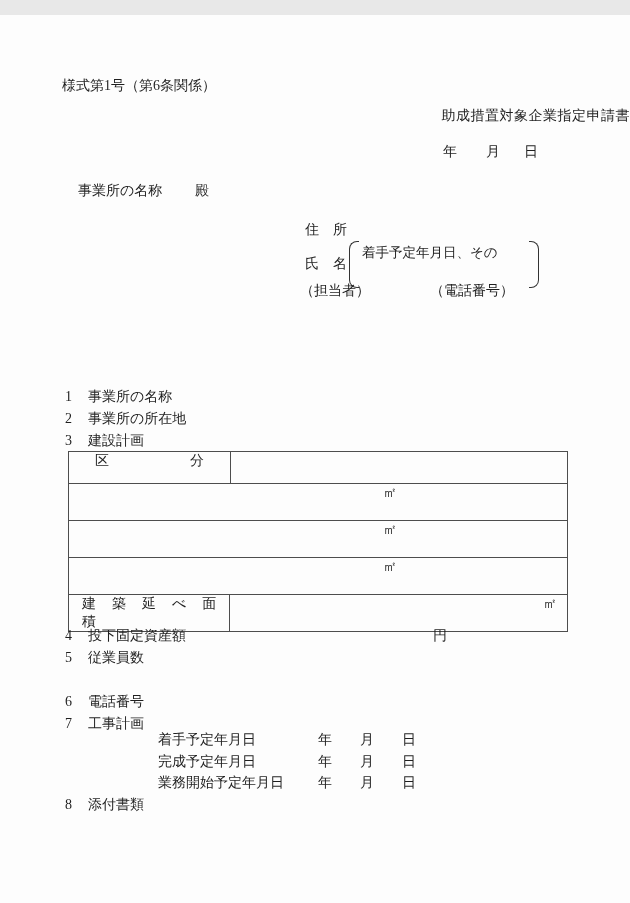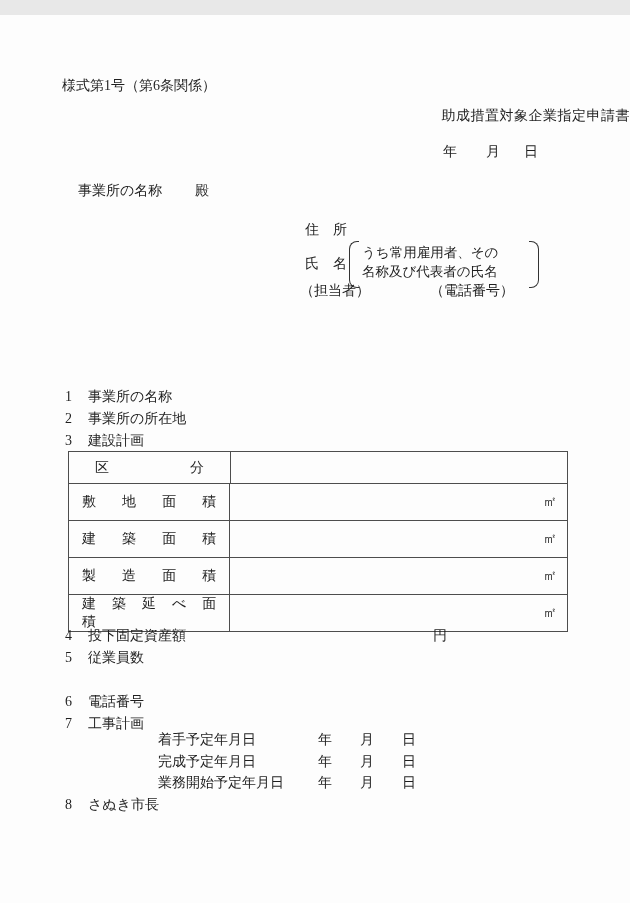--- a/index.html
+++ b/index.html
@@ -86,21 +86,21 @@
     width: 500px;
     border: 1px solid #4d4d4d;
     box-sizing: border-box;
   }
   .ctable .tr { display: flex; border-top: 1px solid #4d4d4d; }
   .ctable .tr.head { border-top: none; height: 31px; }
   .ctable .tr.data { height: 36px; }
   .ctable .td {
     box-sizing: border-box;
     display: flex;
-    align-items: center;
+    align-items: flex-start;
   }
   .ctable .td.c1 {
     width: 162px;
     border-right: 1px solid #4d4d4d;
   }
   .ctable .td.c2 { width: 338px; }
   .ctable .jtext {
     display: block;
     width: 100%;
     text-align: justify;
@@ -136,22 +136,21 @@
   <span class="abs date-year">年</span>
   <span class="abs date-month">月</span>
   <span class="abs date-day">日</span>
 
   <span class="abs addr-name">事業所の名称</span>
   <span class="abs addr-hon">殿</span>
 
   <span class="abs lbl-address">住　所</span>
   <span class="abs lbl-name">氏　名</span>
   <span class="bracket bracket-left"></span>
-  <span class="abs note-line1">うち常用雇用者、その</span>
-  <span class="abs note-line2">名称及び代表者の氏名</span>
+  <span class="abs note-line1">着手予定年月日、その</span>
   <span class="bracket bracket-right"></span>
   <span class="abs lbl-staff">（担当者）</span>
   <span class="abs lbl-phone">（電話番号）</span>
 
 
   <div class="item-row row-1">
     <span class="item-no">1</span>
     <span class="item-lbl">事業所の名称</span>
   </div>
   <div class="item-row row-2">
@@ -163,39 +162,30 @@
     <span class="item-lbl">建設計画</span>
   </div>
 
   <div class="ctable">
     <div class="tr head">
       <div class="td c1">
         <span class="jtext">区　分</span>
       </div>
     </div>
     <div class="tr data">
-      <div class="td c1">
-        <span class="jtext">敷　地　面　積</span>
-      </div>
-      <div class="td c2">
-        <span class="utext">㎡</span>
-      </div>
-    </div>
-    <div class="tr data">
-      <div class="td c1">
-        <span class="jtext">建　築　面　積</span>
-      </div>
-      <div class="td c2">
-        <span class="utext">㎡</span>
-      </div>
-    </div>
-    <div class="tr data">
-      <div class="td c1">
-        <span class="jtext">製　造　面　積</span>
-      </div>
+      <div class="td c2">
+        <span class="utext">㎡</span>
+      </div>
+    </div>
+    <div class="tr data">
+      <div class="td c2">
+        <span class="utext">㎡</span>
+      </div>
+    </div>
+    <div class="tr data">
       <div class="td c2">
         <span class="utext">㎡</span>
       </div>
     </div>
     <div class="tr data">
       <div class="td c1">
         <span class="jtext">建　築　延　べ　面　積</span>
       </div>
       <div class="td c2">
         <span class="utext">㎡</span>
@@ -235,16 +225,16 @@
   </div>
   <div class="sch-row sch-3">
     <span class="sch-lbl">業務開始予定年月日</span>
     <span class="sch-year">年</span>
     <span class="sch-month">月</span>
     <span class="sch-day">日</span>
   </div>
 
   <div class="item-row row-8">
     <span class="item-no">8</span>
-    <span class="item-lbl">さぬき市長</span>
+    <span class="item-lbl">添付書類</span>
   </div>
 
 </div>
 
 </body></html>

